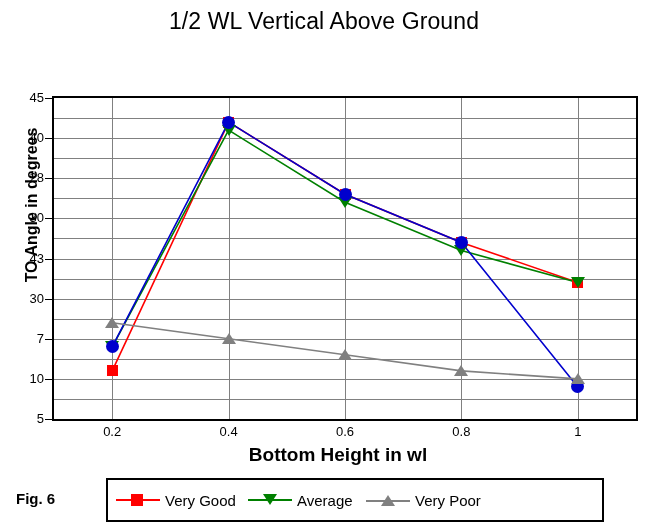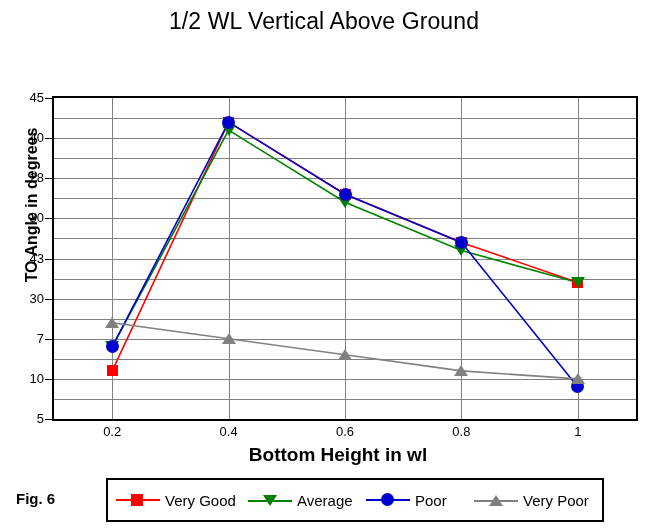--- a/index.html
+++ b/index.html
@@ -234,33 +234,26 @@
 
   <div class="legend-box">
     <div class="legend-items" id="legend-items">
         <div class="legend-item" style="width: 132px;">
           <div class="legend-sample">
             <div class="legend-line" style="background: rgb(255, 0, 0);"></div>
             <div class="legend-marker" style="width: 12px; height: 12px; top: 2px; background: rgb(255, 0, 0);"></div>
           </div>
           <span class="legend-text">Very Good</span>
         </div>
-        <div class="legend-item" style="width: 118px; align-items: flex-end;">
+        <div class="legend-item" style="width: 118px;">
           <div class="legend-sample">
             <div class="legend-line" style="background: rgb(0, 128, 0);"></div>
             <div class="legend-marker" style="width: 0px; height: 0px; top: 2px; border-left: 7px solid transparent; border-right: 7px solid transparent; border-top: 11px solid rgb(0, 128, 0);"></div>
           </div>
           <span class="legend-text">Average</span>
-        </div>
-        <div class="legend-item" style="width: 108px;">
-          <div class="legend-sample">
-            <div class="legend-line" style="background: rgb(0, 0, 205);"></div>
-            <div class="legend-marker" style="width: 13px; height: 13px; top: 1px; border-radius: 50%; background: rgb(0, 0, 205);"></div>
-          </div>
-          <span class="legend-text">Poor</span>
         </div>
         <div class="legend-item" style="width: 120px; align-items: flex-end;">
           <div class="legend-sample">
             <div class="legend-line" style="background: rgb(128, 128, 128);"></div>
             <div class="legend-marker" style="width: 0px; height: 0px; top: 2px; border-left: 7px solid transparent; border-right: 7px solid transparent; border-bottom: 11px solid rgb(128, 128, 128);"></div>
           </div>
           <span class="legend-text">Very Poor</span>
         </div>
       </div>
   </div>

